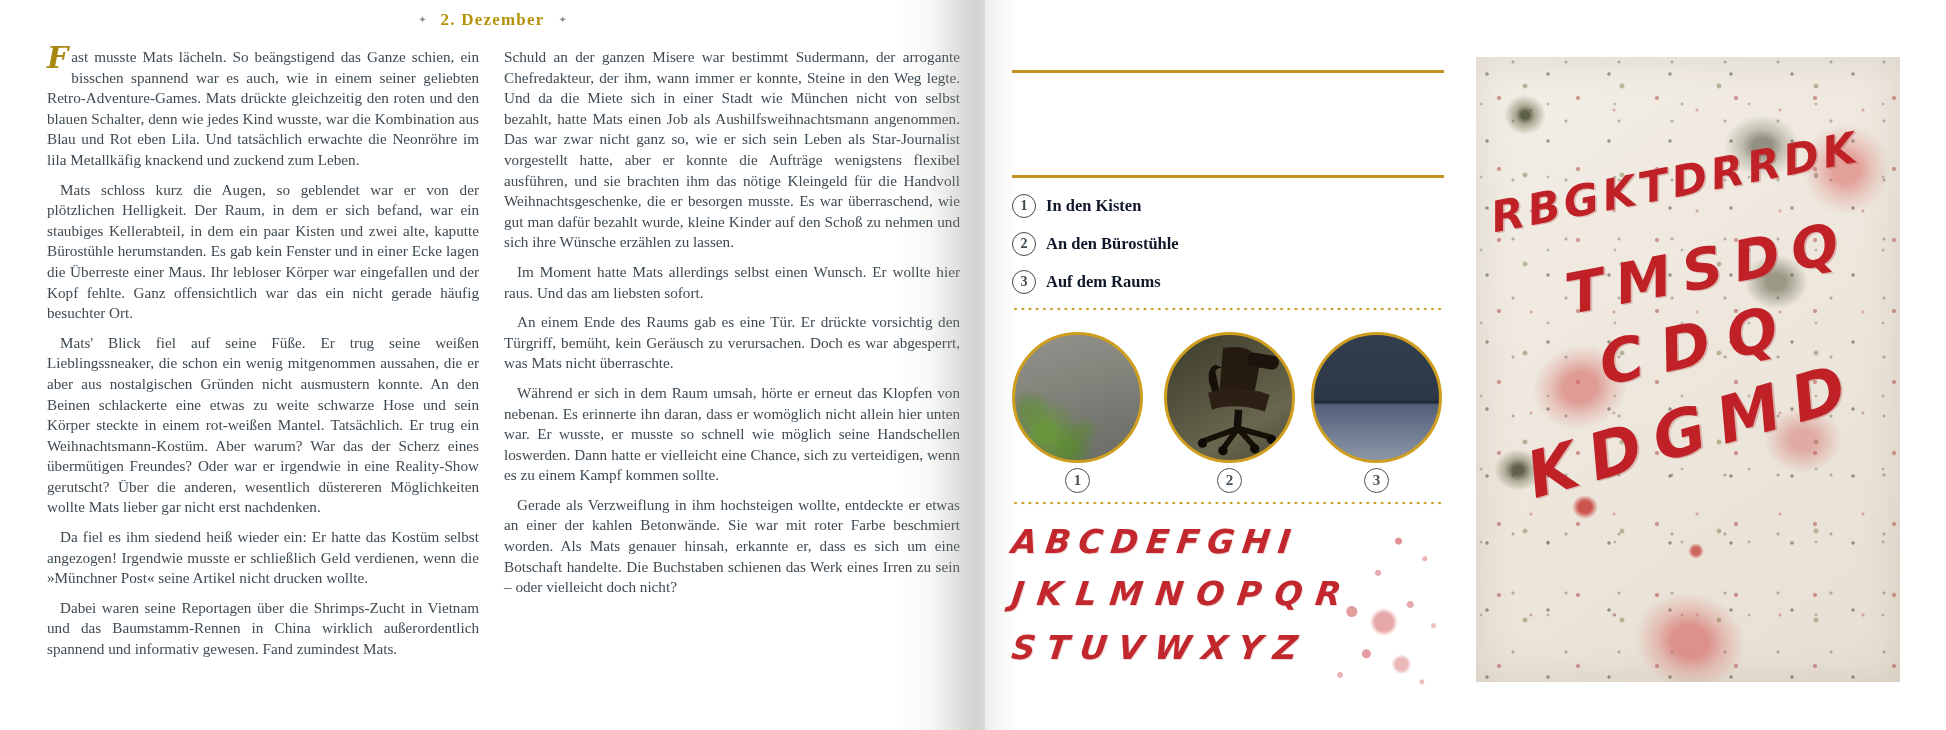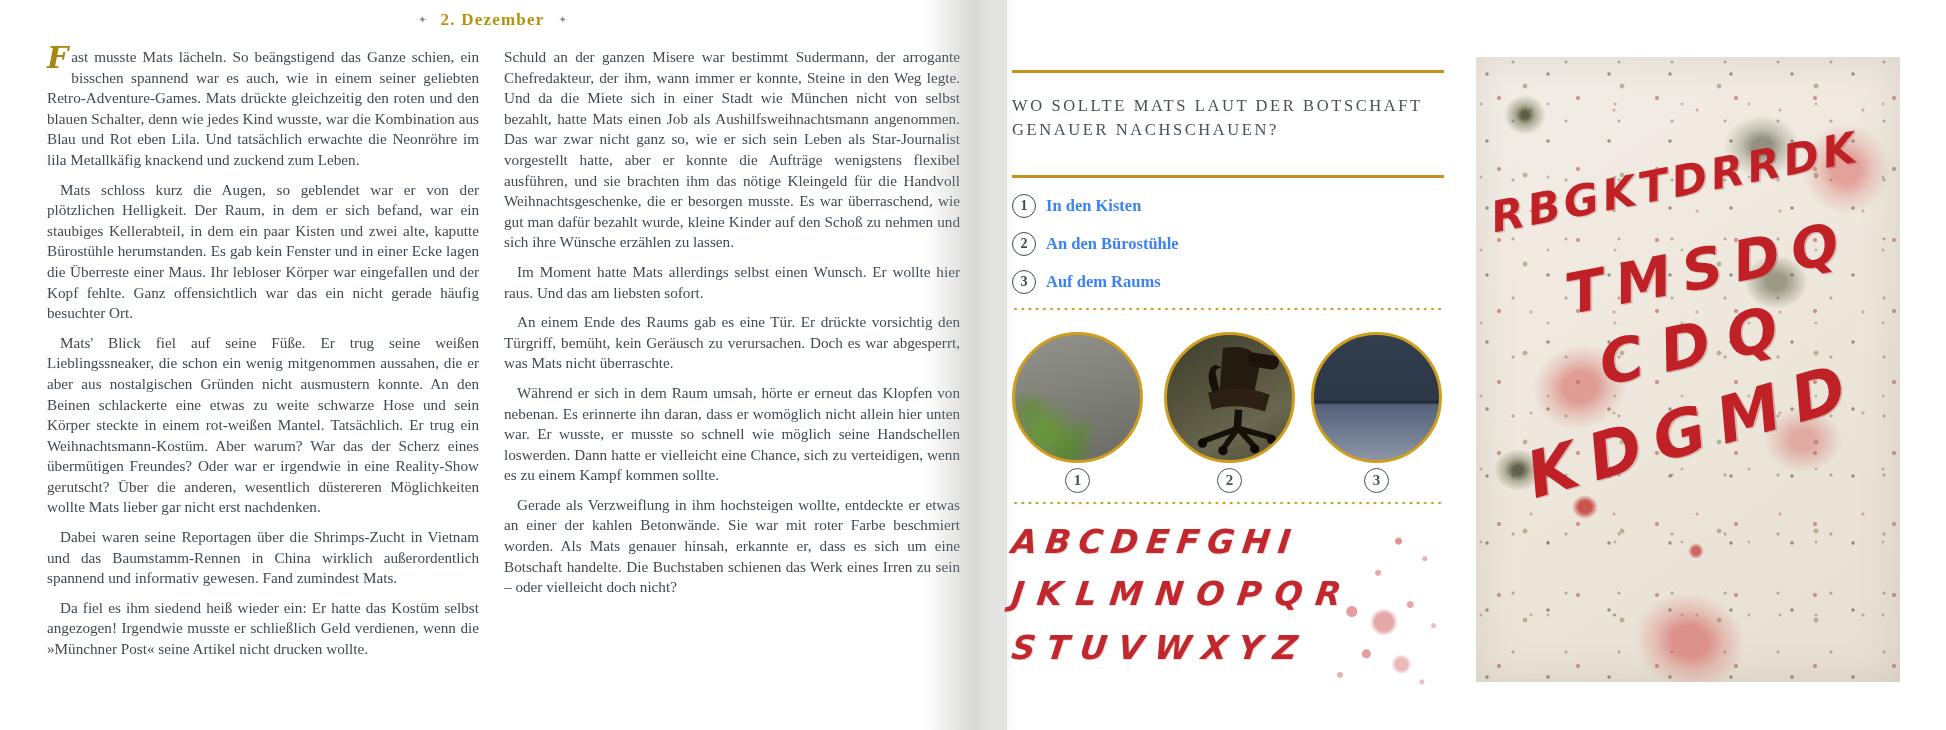--- a/index.html
+++ b/index.html
@@ -1,20 +1,20 @@
 <!DOCTYPE html>
 <html lang="de"><head>
 <meta charset="utf-8">
 <style>
   html,body{margin:0;padding:0;}
   body{width:1946px;height:730px;background:#ffffff;font-family:"Liberation Serif",serif;color:#3e4a52;overflow:hidden;}
   .canvas{position:relative;width:1946px;height:730px;background:#ffffff;}
 
   
-  .left-page{position:absolute;left:0;top:0;width:985px;height:730px;background:linear-gradient(to right,#ffffff 0%,#ffffff 91%,#f2f2f1 97%,#e6e6e5 100%);padding-left:22px;}
+  .left-page{position:absolute;left:0;top:0;width:985px;height:730px;background:linear-gradient(to right,#ffffff 0%,#ffffff 91%,#f2f2f1 97%,#e6e6e5 100%);}
   .chapter-header{position:absolute;left:0;top:10px;width:985px;text-align:center;}
   .chapter-header .date{color:#b6920b;font-weight:bold;font-size:17px;letter-spacing:1.2px;}
   .chapter-header .orn{color:#8f9089;font-size:10px;margin:0 14px;vertical-align:2px;}
   .col{position:absolute;top:47px;text-align:justify;font-size:15.2px;line-height:20.6px;color:#3e4a52;}
   .col1{left:47px;width:432px;}
   .col2{left:504px;width:456px;}
   .col p{margin:0 0 9px 0;text-indent:13px;}
   .col p.first{text-indent:0;}
   .dropcap{float:left;font-family:"DejaVu Serif",serif;font-style:italic;font-weight:bold;font-size:30px;line-height:22px;color:#a8870f;margin-right:3px;}
 
@@ -25,21 +25,21 @@
   
   .right-page{position:absolute;left:1012px;top:0;width:432px;height:730px;}
   .rule{position:absolute;left:0;width:432px;height:2.5px;background:#c2931d;}
   .rule1{top:70px;}
   .rule2{top:175px;}
   .question{position:absolute;left:0;top:94px;width:432px;font-size:16.5px;letter-spacing:2.6px;line-height:24px;color:#45515a;}
   .options{position:absolute;left:0;top:193px;width:432px;}
   .option{position:absolute;left:0;height:26px;display:flex;align-items:center;gap:10px;cursor:pointer;}
   .opt1{top:0px;}.opt2{top:38px;}.opt3{top:76px;}
   .num-badge{display:inline-flex;align-items:center;justify-content:center;width:22px;height:22px;border:1.7px solid #3d4951;border-radius:50%;font-weight:bold;font-size:14px;color:#3d4951;flex:0 0 auto;}
-  .opt-label{font-weight:bold;font-size:16.5px;color:#3b82f6;}
+  .opt-label{font-weight:bold;font-size:16.5px;color:#0f172a;}
   .dotline{position:absolute;left:0;width:432px;height:4px;background-image:radial-gradient(circle,#c6981e 1.2px,transparent 1.6px);background-size:7.2px 4px;background-repeat:repeat-x;}
   .dot1{top:307px;}
   .dot2{top:501px;}
 
   .photos{position:absolute;left:0;top:332px;width:432px;height:134px;}
   .photo{position:absolute;top:0;width:131px;height:131px;border-radius:50%;border:3px solid #cf9e1e;box-sizing:border-box;overflow:hidden;}
   .photo1{left:0;background:
     radial-gradient(circle at 24% 78%, rgba(104,150,58,.95) 0 7%, rgba(104,150,58,.55) 13%, rgba(104,150,58,0) 27%),
     radial-gradient(circle at 42% 90%, rgba(88,134,48,.85) 0 6%, rgba(88,134,48,0) 20%),
     radial-gradient(circle at 12% 60%, rgba(96,140,52,.6) 0 5%, rgba(96,140,52,0) 16%),
@@ -107,37 +107,36 @@
 <div class="canvas">
 
   <div class="left-page">
     <div class="chapter-header">
       <span class="orn">✦</span><span class="date">2. Dezember</span><span class="orn">✦</span>
     </div>
     <div class="col col1">
       <p class="first"><span class="dropcap">F</span><span>ast musste Mats lächeln. So beängstigend das Ganze schien, ein bisschen spannend war es auch, wie in einem seiner geliebten Retro-Adventure-Games. Mats drückte gleichzeitig den roten und den blauen Schalter, denn wie jedes Kind wusste, war die Kombination aus Blau und Rot eben Lila. Und tatsächlich erwachte die Neonröhre im lila Metallkäfig knackend und zuckend zum Leben.</span></p>
       <p>Mats schloss kurz die Augen, so geblendet war er von der plötzlichen Helligkeit. Der Raum, in dem er sich befand, war ein staubiges Kellerabteil, in dem ein paar Kisten und zwei alte, kaputte Bürostühle herumstanden. Es gab kein Fenster und in einer Ecke lagen die Überreste einer Maus. Ihr lebloser Körper war eingefallen und der Kopf fehlte. Ganz offensichtlich war das ein nicht gerade häufig besuchter Ort.</p>
       <p>Mats' Blick fiel auf seine Füße. Er trug seine weißen Lieblingssneaker, die schon ein wenig mitgenommen aussahen, die er aber aus nostalgischen Gründen nicht ausmustern konnte. An den Beinen schlackerte eine etwas zu weite schwarze Hose und sein Körper steckte in einem rot-weißen Mantel. Tatsächlich. Er trug ein Weihnachtsmann-Kostüm. Aber warum? War das der Scherz eines übermütigen Freundes? Oder war er irgendwie in eine Reality-Show gerutscht? Über die anderen, wesentlich düstereren Möglichkeiten wollte Mats lieber gar nicht erst nachdenken.</p>
+      <p>Da fiel es ihm siedend heiß wieder ein: Er hatte das Kostüm selbst angezogen! Irgendwie musste er schließlich Geld verdienen, wenn die »Münchner Post« seine Artikel nicht drucken wollte.</p>
       <p>Dabei waren seine Reportagen über die Shrimps-Zucht in Vietnam und das Baumstamm-Rennen in China wirklich außerordentlich spannend und informativ gewesen. Fand zumindest Mats.</p>
-      <p>Da fiel es ihm siedend heiß wieder ein: Er hatte das Kostüm selbst angezogen! Irgendwie musste er schließlich Geld verdienen, wenn die »Münchner Post« seine Artikel nicht drucken wollte.</p>
     </div>
     <div class="col col2">
       <p class="first">Schuld an der ganzen Misere war bestimmt Sudermann, der arrogante Chefredakteur, der ihm, wann immer er konnte, Steine in den Weg legte. Und da die Miete sich in einer Stadt wie München nicht von selbst bezahlt, hatte Mats einen Job als Aushilfsweihnachtsmann angenommen. Das war zwar nicht ganz so, wie er sich sein Leben als Star-Journalist vorgestellt hatte, aber er konnte die Aufträge wenigstens flexibel ausführen, und sie brachten ihm das nötige Kleingeld für die Handvoll Weihnachtsgeschenke, die er besorgen musste. Es war überraschend, wie gut man dafür bezahlt wurde, kleine Kinder auf den Schoß zu nehmen und sich ihre Wünsche erzählen zu lassen.</p>
       <p>Im Moment hatte Mats allerdings selbst einen Wunsch. Er wollte hier raus. Und das am liebsten sofort.</p>
       <p>An einem Ende des Raums gab es eine Tür. Er drückte vorsichtig den Türgriff, bemüht, kein Geräusch zu verursachen. Doch es war abgesperrt, was Mats nicht überraschte.</p>
       <p>Während er sich in dem Raum umsah, hörte er erneut das Klopfen von nebenan. Es erinnerte ihn daran, dass er womöglich nicht allein hier unten war. Er wusste, er musste so schnell wie möglich seine Handschellen loswerden. Dann hatte er vielleicht eine Chance, sich zu verteidigen, wenn es zu einem Kampf kommen sollte.</p>
       <p>Gerade als Verzweiflung in ihm hochsteigen wollte, entdeckte er etwas an einer der kahlen Betonwände. Sie war mit roter Farbe beschmiert worden. Als Mats genauer hinsah, erkannte er, dass es sich um eine Botschaft handelte. Die Buchstaben schienen das Werk eines Irren zu sein – oder vielleicht doch nicht?</p>
     </div>
   </div>
 
   <div class="gutter"></div>
 
   <div class="right-page">
     <div class="rule rule1"></div>
-    <div class="question">WO SOLLTE MATS LAUT DER BOTSCHAFT GENAUER NACHSCHAUEN?</div>
     <div class="rule rule2"></div>
 
     <div class="options">
       <div class="option opt1">
         <span class="num-badge">1</span>
         <span class="opt-label">In den Kisten</span>
       </div>
       <div class="option opt2">
         <span class="num-badge">2</span>
         <span class="opt-label">An den Bürostühle</span>

